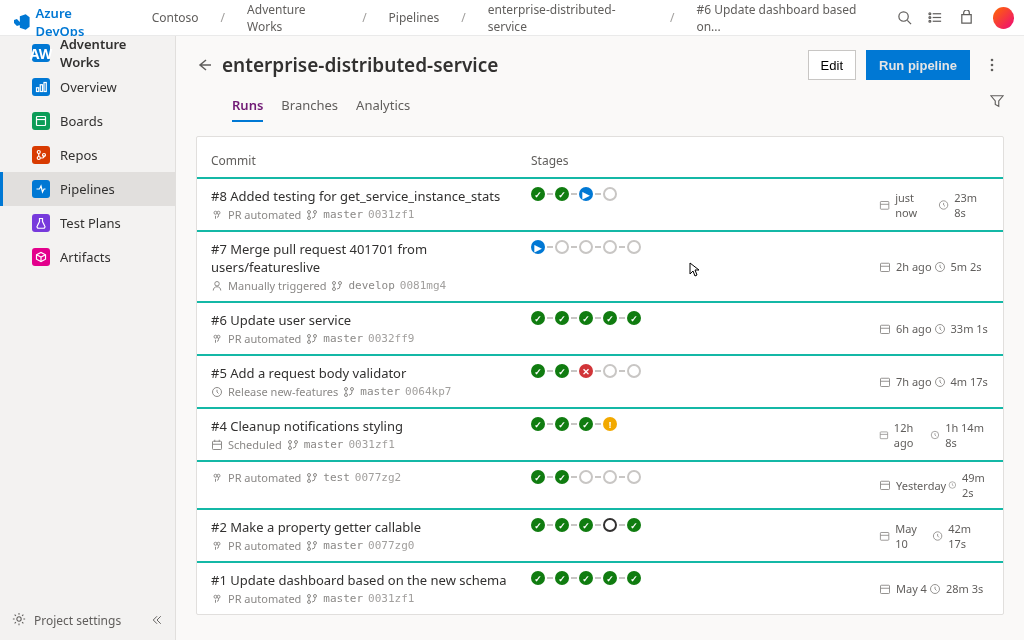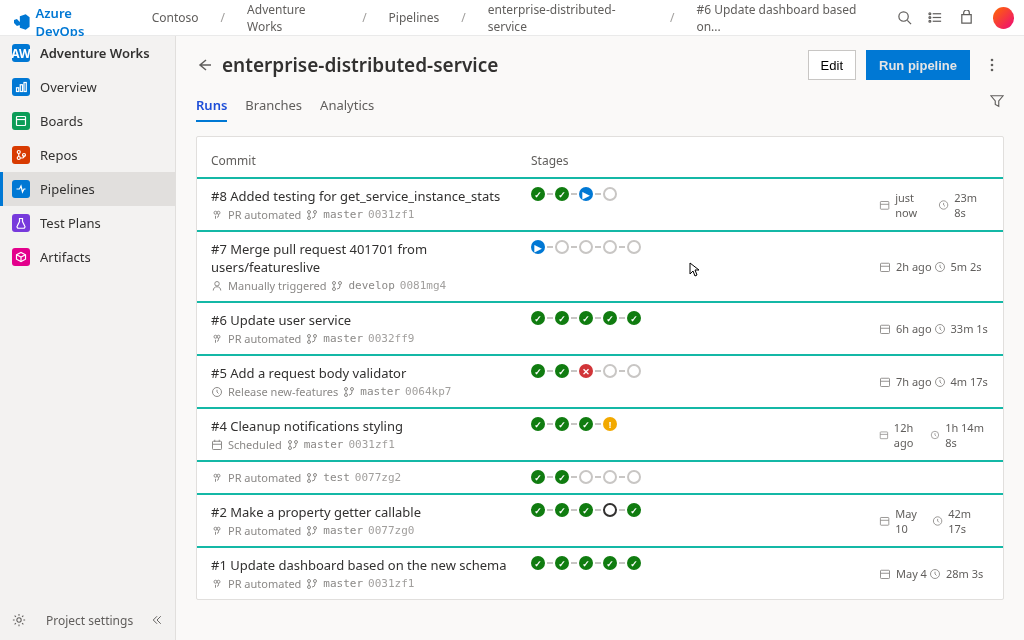--- a/index.html
+++ b/index.html
@@ -16,36 +16,36 @@
 .top-icon { width: 24px; height: 24px; display: flex; align-items: center; justify-content: center; color: #605e5c; cursor: pointer; }
 .avatar { width: 22px; height: 22px; border-radius: 50%; background: linear-gradient(135deg,#ff6a00,#ee0979); margin-left: 6px; cursor: pointer; }
 
 
 .body { display: flex; flex: 1; min-height: 0; }
 .sidebar { width: 176px; background: #f3f2f1; display: flex; flex-direction: column; border-right: 1px solid #e1dfdd; }
 .side-item { display: flex; align-items: center; height: 34px; padding: 0 12px; gap: 10px; cursor: pointer; font-size: 13px; }
 .side-item.project { font-weight: 600; }
 .side-item.active { background: #e1dfdd; }
 .side-item.active.pipelines { border-left: 3px solid #0078d4; padding-left: 9px; }
-.side-icon { width: 18px; height: 18px; border-radius: 3px; display: flex; align-items: center; justify-content: center; font-size: 12px; color: #fff; font-weight: 700; }
+.side-icon { width: 18px; height: 18px; border-radius: 3px; display: flex; align-items: center; justify-content: center; font-size: 14px; color: #fff; font-weight: 700; margin-left: 20px; }
 .sidebar .grow { flex: 1; }
 .project-settings { display: flex; align-items: center; justify-content: space-between; height: 40px; padding: 0 12px; cursor: pointer; color: #605e5c; font-size: 12px; }
 
 
 .main { flex: 1; display: flex; flex-direction: column; background: #faf9f8; overflow: hidden; }
 .header { padding: 14px 20px 0 20px; }
 .title-row { display: flex; align-items: center; gap: 10px; }
 .back-arrow { cursor: pointer; color: #605e5c; }
 .page-title { font-size: 19px; font-weight: 600; flex: 1; }
 .btn { height: 30px; padding: 0 12px; border-radius: 0; border: 1px solid #c8c6c4; background: #fff; cursor: pointer; font-size: 13px; }
 .btn.primary { background: #0078d4; border-color: #0078d4; color: #e5e5e5; font-weight: 600; }
 .more-btn { width: 24px; height: 30px; display: flex; align-items: center; justify-content: center; cursor: pointer; color: #605e5c; }
 .tabs { display: flex; gap: 18px; margin-top: 10px; font-size: 13px; position: relative; }
 .tab { padding: 6px 0; cursor: pointer; color: #605e5c; }
-.tab.active { color: #1d4ed8; font-weight: 600; border-bottom: 2px solid #0078d4; }
+.tab.active { color: #701a75; font-weight: 600; border-bottom: 2px solid #0078d4; margin-left: 36px; }
 .filter-icon { position: absolute; right: 0; top: 4px; cursor: pointer; color: #605e5c; }
 
 
 .runs-card { margin: 14px 20px 0 20px; background: #fff; border: 1px solid #e1dfdd; border-radius: 2px; overflow: hidden; }
 .runs-head { display: flex; padding: 8px 14px; color: #605e5c; font-size: 12px; margin-top: 7px; }
 .col-commit { flex: 0 0 320px; }
 .col-stages { flex: 1; }
 .col-time { flex: 0 0 110px; }
 .run-row { display: flex; padding: 8px 14px; border-top: 2px solid #14b8a6; cursor: pointer; }
 .run-title { font-size: 13px; color: #323130; margin-bottom: 2px; }
@@ -177,21 +177,21 @@
               <svg width="12" height="12" viewBox="0 0 16 16" fill="none" stroke="#fff" stroke-width="1.6">
                 <path d="M2 5l6-3 6 3v6l-6 3-6-3z"></path>
                 <path d="M2 5l6 3 6-3M8 8v6"></path>
               </svg>
             </div>
             <span>Artifacts</span>
           </div>
         </div>
       <div class="grow"></div>
       <div class="project-settings">
-        <span style="display:flex;align-items:center;gap:20px">
+        <span style="display:flex;gap:8px">
           <svg width="14" height="14" viewBox="0 0 16 16" fill="none" stroke="currentColor" stroke-width="1.2">
               <circle cx="8" cy="8" r="2.5"></circle>
               <path d="M8 1v2M8 13v2M1 8h2M13 8h2M3 3l1.5 1.5M11.5 11.5L13 13M13 3l-1.5 1.5M4.5 11.5L3 13"></path>
             </svg>
           <span>Project settings</span>
         </span>
         <svg width="12" height="12" viewBox="0 0 16 16" fill="none" stroke="currentColor" stroke-width="1.3">
             <path d="M10 3L5 8l5 5M5 3L0 8l5 5" transform="translate(3 0)"></path>
           </svg>
       </div>
@@ -501,20 +501,36 @@
                   <span class="dash"></span>
                   <span class="stage success">✓</span>
                   <span class="dash"></span>
                   <span class="stage skipped">⊘</span>
                   <span class="dash"></span>
                   <span class="stage pending"></span>
                   <span class="dash"></span>
                   <span class="stage pending"></span>
                 </div>
               </div>
+    <div class="col-time time-col">
+      <div class="time-line">
+                  <svg class="mini-icon" viewBox="0 0 16 16" fill="none" stroke="currentColor" stroke-width="1.2">
+                    <rect x="2" y="3" width="12" height="11" rx="1"></rect>
+                    <line x1="2" y1="7" x2="14" y2="7"></line>
+                  </svg>
+                  <span>Yesterday</span>
+                </div>
+      <div class="time-line">
+                  <svg class="mini-icon" viewBox="0 0 16 16" fill="none" stroke="currentColor" stroke-width="1.2">
+                    <circle cx="8" cy="8" r="6"></circle>
+                    <path d="M8 5v3l2 2"></path>
+                  </svg>
+                  <span>49m 2s</span>
+                </div>
+    </div>
             </div>
             <div class="run-row">
     <div class="col-commit">
       <div class="run-title">#2 Make a property getter callable</div>
       <div class="run-meta">
         <svg class="mini-icon" viewBox="0 0 16 16" fill="none" stroke="currentColor" stroke-width="1.3">
                     <path d="M6 3a2 2 0 100 4 2 2 0 000-4zM6 9v4M10 3a2 2 0 100 4 2 2 0 000-4zM10 7v2a2 2 0 01-2 2"></path>
                   </svg>
         <span>PR automated</span>
         <svg class="mini-icon" viewBox="0 0 16 16" fill="none" stroke="currentColor" stroke-width="1.3">

